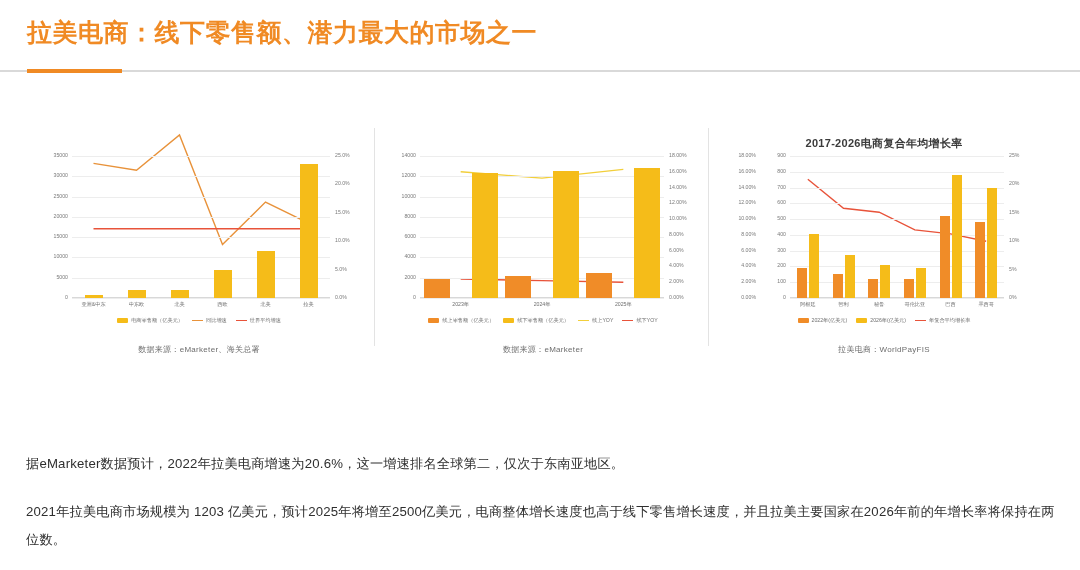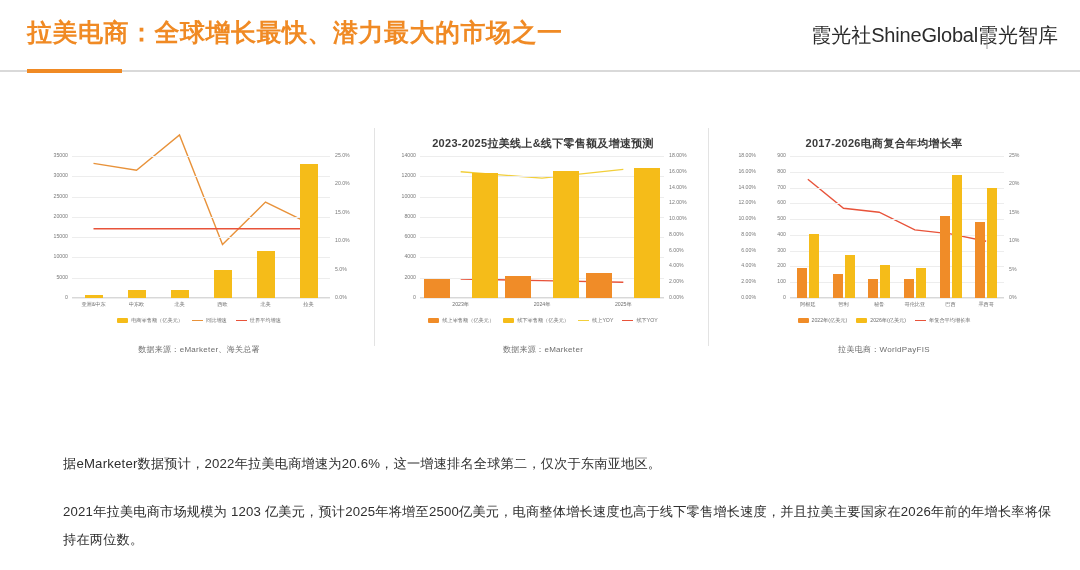--- a/index.html
+++ b/index.html
@@ -80,33 +80,30 @@
   .sw { display:inline-block; width:11px; height:5px; border-radius:1px; }
   .sw.line { height:1.6px; border-radius:0; }
 
   .source {
     position:absolute; left:0; right:0; top:222px;
     text-align:center; font-size:8px; color:#6d6d6d; letter-spacing:0.3px;
   }
 
   
   .body-text { position:absolute; left:26px; top:450px; width:1032px; }
-  .para { font-size:13.2px; color:#2f2f2f; line-height:28px; letter-spacing:0.2px;margin-left:37px; }
+  .para { font-size:13.2px; color:#2f2f2f; line-height:28px; letter-spacing:0.2px; }
   .para.p-second { margin-top:20px; }
 </style>
 </head>
 <body>
 
 <div class="page">
 
   <div class="header">
-    <div class="header-title">拉美电商：全球增长最快、潜力最大的市场之一</div>
-    <div class="brand">
-      <span>霞光社</span><span class="sg">ShineGlobal</span><span class="bar">|</span><span>霞光智库</span>
-    </div>
+    <div class="header-title">拉美电商：线下零售额、潜力最大的市场之一</div>
     <div class="rule-grey"></div>
     <div class="rule-orange"></div>
   </div>
 
   <div class="charts">
     <div class="vdiv v1"></div>
     <div class="vdiv v2"></div>
 
     <div class="panel p1">
       <div class="plot" id="plot1">
@@ -161,21 +158,20 @@
           </span>
           <span class="lg">
             <span class="sw line" style="background: rgb(232, 83, 58);"></span>
             <span>世界平均增速</span>
           </span>
         </div>
       <div class="source">数据来源：eMarketer、海关总署</div>
     </div>
 
     <div class="panel p2">
-      <div class="ctitle">2023-2025拉美线上&amp;线下零售额及增速预测</div>
       <div class="plot" id="plot2">
         <svg class="svgline" id="svg2" viewBox="0 0 244 142" preserveAspectRatio="none">
             <polyline points="40.67,15.78 122.00,22.09 203.33,13.41" fill="none" stroke="#F2CF3B" stroke-width="1.4" vector-effect="non-scaling-stroke"></polyline>
             <polyline points="40.67,123.07 122.00,124.64 203.33,126.22" fill="none" stroke="#E8533A" stroke-width="1.4" vector-effect="non-scaling-stroke"></polyline>
           </svg>
       <div class="gridline" style="top: 142px;"></div>
           <div class="ytick left" style="top: 142px;">0</div>
           <div class="gridline" style="top: 121.714px;"></div>
           <div class="ytick left" style="top: 121.714px;">2000</div>
           <div class="gridline" style="top: 101.429px;"></div>

